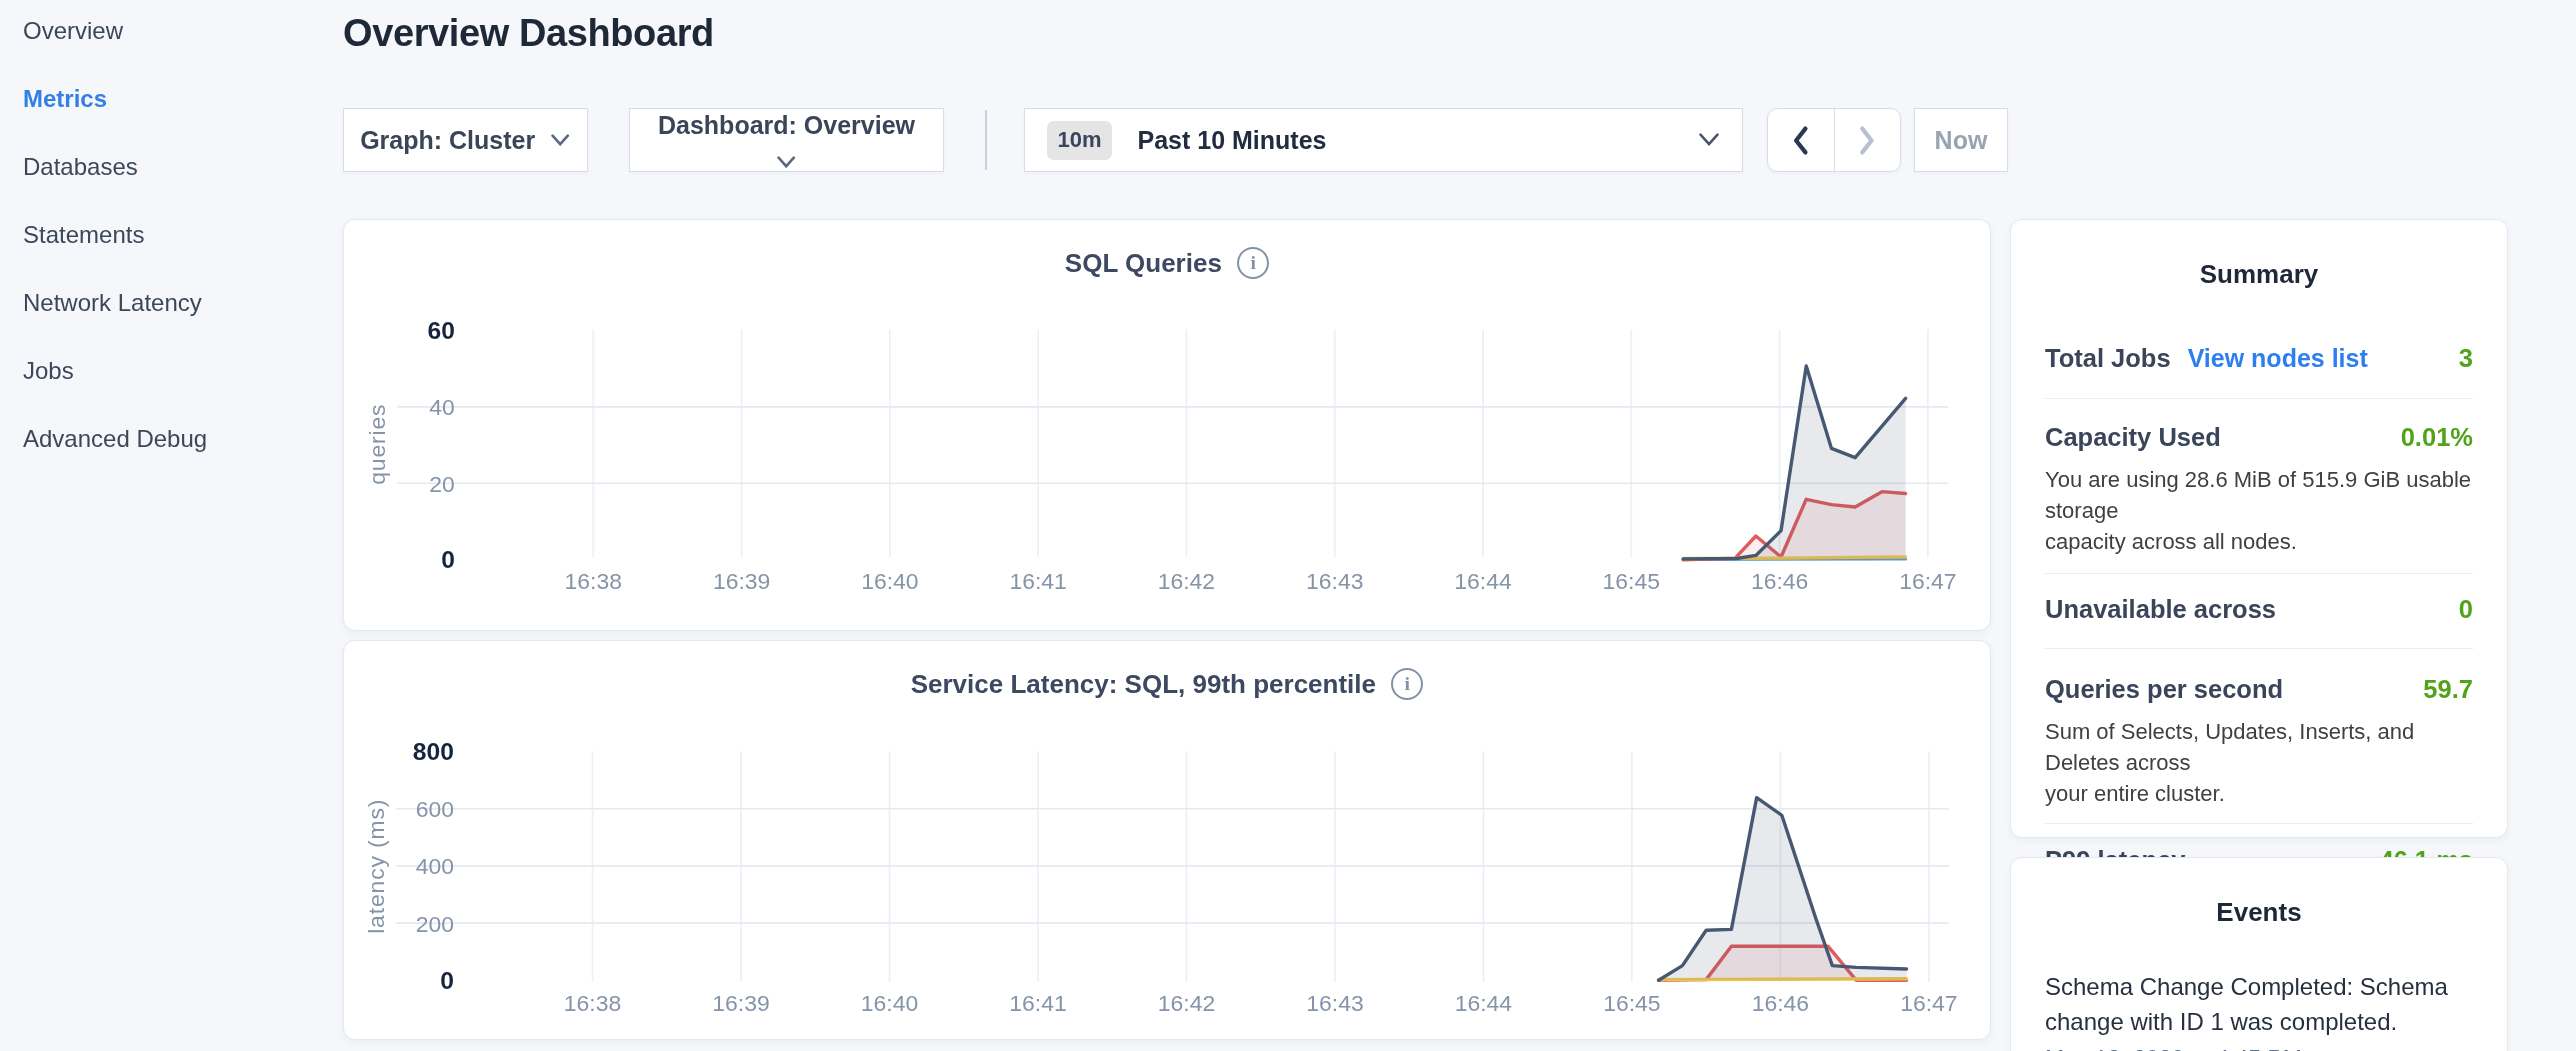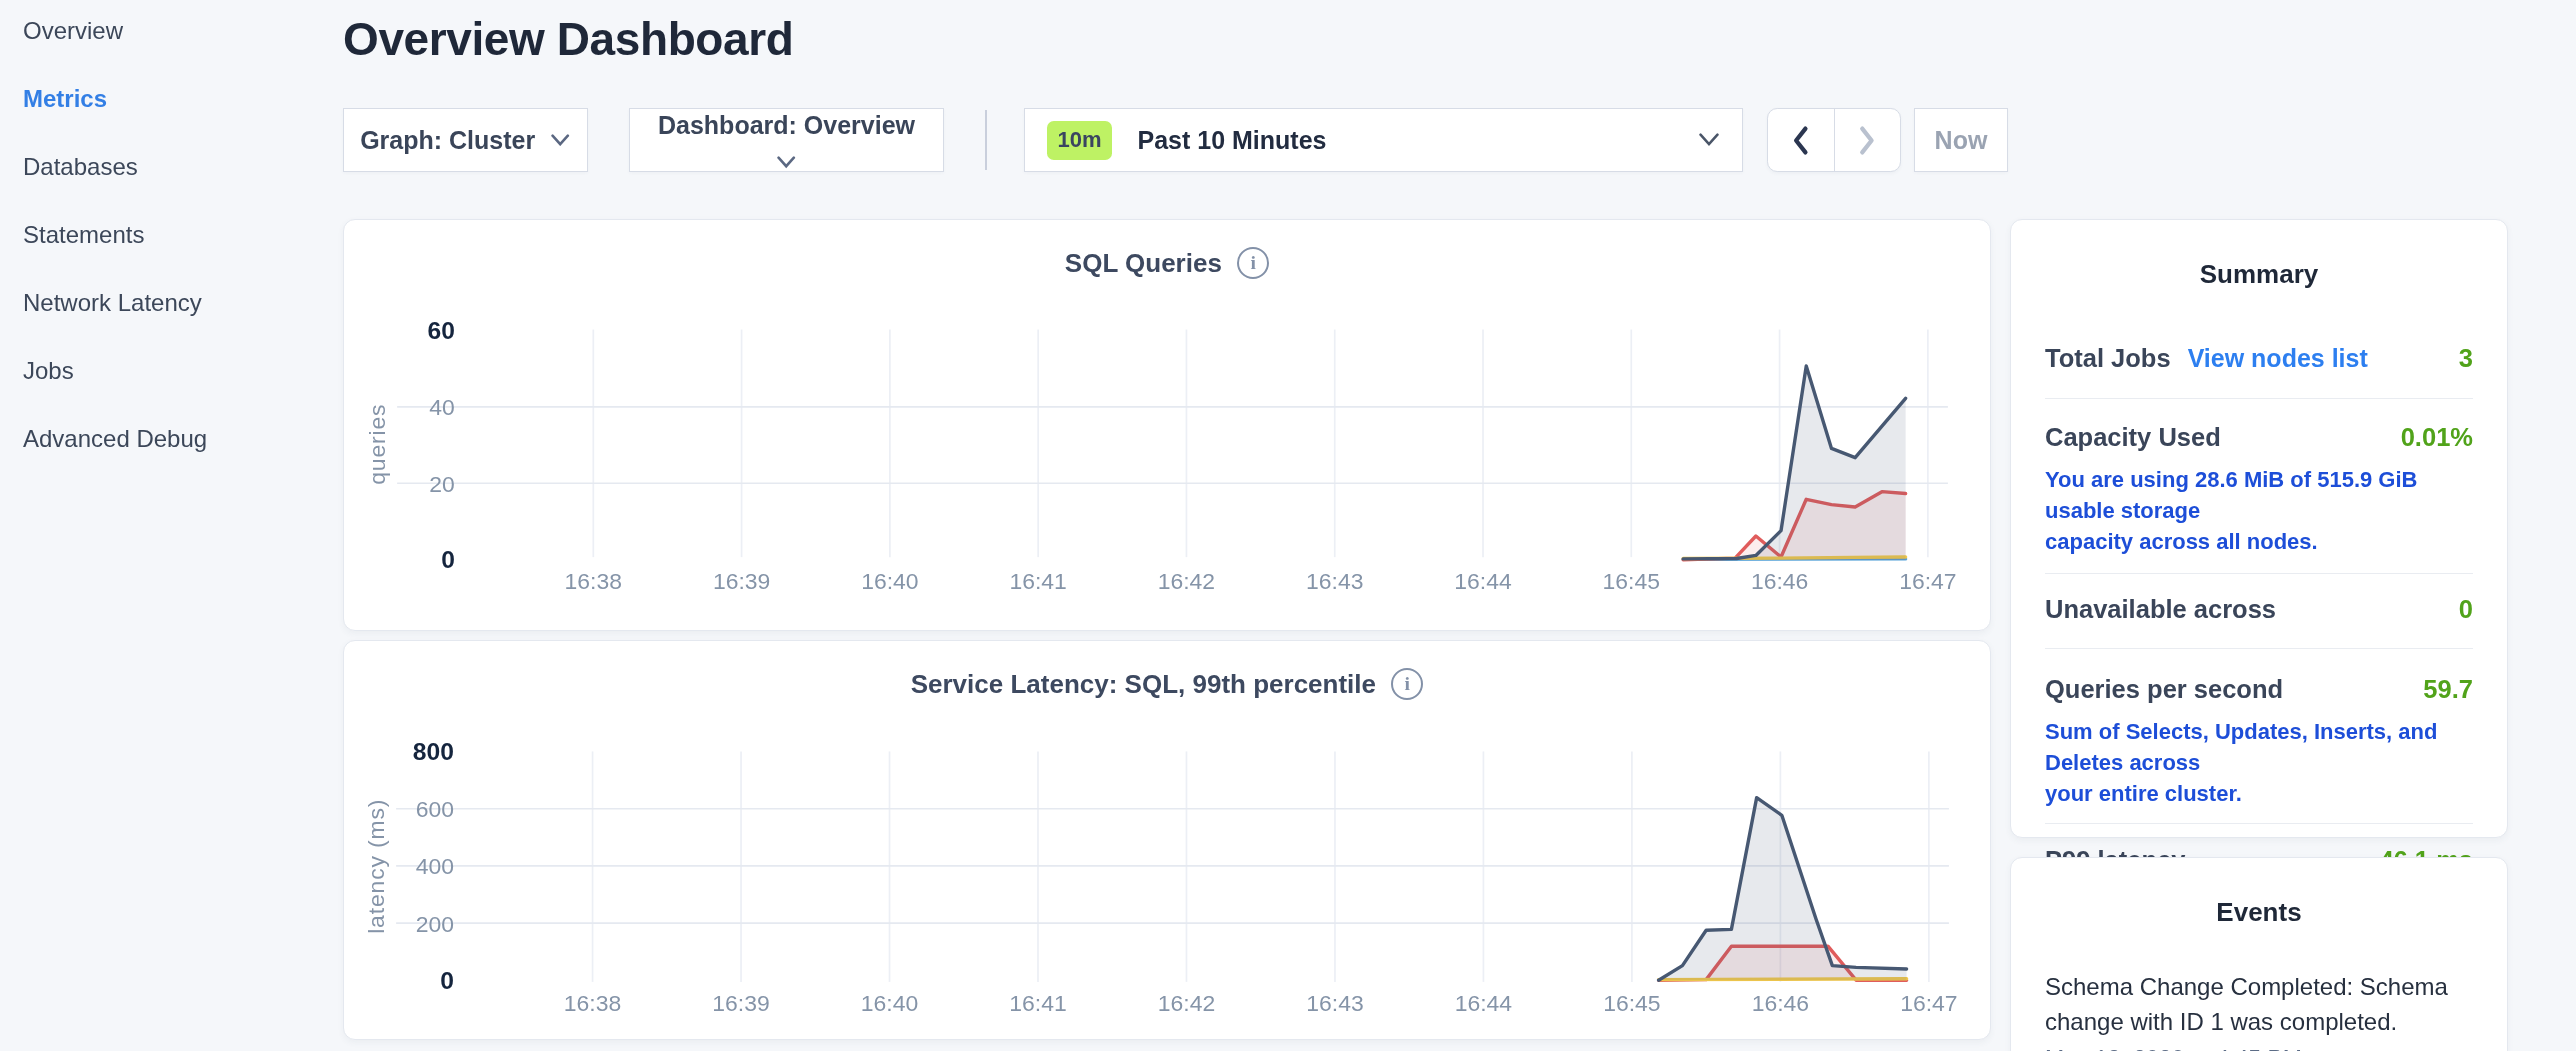--- a/index.html
+++ b/index.html
@@ -4,29 +4,29 @@
 <style>
   html,body{margin:0;padding:0;background:#f5f7fa;font-family:"Liberation Sans","DejaVu Sans",sans-serif;}
   #page{position:relative;width:2576px;height:1051px;overflow:hidden;background:#f5f7fa;color:#242d3e;}
 
   
   #sidebar{position:absolute;left:23px;top:18.7px;width:281px;}
   .nav-item{font-size:24px;color:#3c4759;margin-bottom:44px;height:24px;line-height:24px;cursor:pointer;}
   .nav-item.active{color:#337fe5;font-weight:700;}
 
   
-  #page-title{position:absolute;left:343px;top:12px;margin:0;font-size:46px;font-weight:600;color:#1f2839;letter-spacing:-0.4px;}
+  #page-title{position:absolute;left:343px;top:12px;margin:0;font-size:38px;font-weight:600;color:#1f2839;letter-spacing:-0.4px;}
   .btn{position:absolute;top:108px;height:64px;background:#fff;border:1.7px solid #d7dce6;border-radius:0;
        box-sizing:border-box;display:flex;align-items:center;justify-content:center;gap:15.3px;cursor:pointer;
        font-size:25px;font-weight:700;color:#3a4559;box-shadow:0 1.7px 3.4px rgba(60,70,90,.04);}
   #graph-dd{left:343px;width:245px;}
   #dash-dd{left:629px;width:315px;flex-direction:column;}
   #toolbar-divider{position:absolute;left:985px;top:110px;width:1.7px;height:60px;background:#c9cfdc;}
   #timebox{left:1024px;width:719px;justify-content:flex-start;padding:0 22px;gap:0;}
-  #time-badge{background:#bef264;border-radius:6.8px;width:65px;height:39px;display:flex;align-items:center;justify-content:center;
+  #time-badge{background:#e5e5e5;border-radius:6.8px;width:65px;height:39px;display:flex;align-items:center;justify-content:center;
       font-size:22px;font-weight:700;color:#3a4560;flex:0 0 auto;}
   #time-label{margin-left:25.5px;font-size:25px;font-weight:700;color:#222c40;flex:1 1 auto;text-align:left;}
   #arrow-group{position:absolute;left:1767px;top:108px;width:134px;height:64px;background:#fff;border:1.7px solid #d7dce6;
       border-radius:10.2px;box-sizing:border-box;display:flex;box-shadow:0 1.7px 3.4px rgba(60,70,90,.04);}
   .arrow-cell{flex:1;display:flex;align-items:center;justify-content:center;cursor:pointer;}
   .arrow-cell:first-child{border-right:1.7px solid #d7dce6;}
   #now-btn{left:1914px;width:94px;color:#9aa3b2;cursor:default;}
 
   
   .card{position:absolute;background:#fff;border:1.7px solid #e4e8ef;border-radius:12px;box-sizing:border-box;
@@ -47,21 +47,21 @@
   .legend-label{font-size:22px;color:#47546a;}
 
   .chart-svg{position:absolute;}
 
   
   .panel-title{text-align:center;font-size:26px;font-weight:700;color:#1f2838;padding-top:39px;margin:0;}
   .srow{display:flex;align-items:baseline;}
   .slabel{font-size:25.5px;font-weight:700;color:#3a4559;}
   .slink{font-size:25px;font-weight:700;color:#2d7ff0;margin-left:17px;text-decoration:none;cursor:pointer;}
   .sval{margin-left:auto;font-size:25.5px;font-weight:700;color:#51a31a;}
-  .sdesc{font-size:22px;color:#1d4ed8;line-height:31px;margin:12px 0 0 0;white-space:pre-line;font-weight:bold;}
+  .sdesc{font-size:22px;color:#404040;line-height:31px;margin:12px 0 0 0;white-space:pre-line;}
   .divider{height:0;border-top:1.7px solid #e9ecf1;}
   #srow-0{margin-top:54px;}
   #sdiv-0{margin-top:25px;}
   #srow-1{margin-top:24px;}
   #sdiv-1{margin-top:16px;}
   #srow-2{margin-top:21px;}
   #sdiv-2{margin-top:24px;}
   #srow-3{margin-top:26px;}
   #sdiv-3{margin-top:13.6px;}
   #srow-4{margin-top:22px;}

